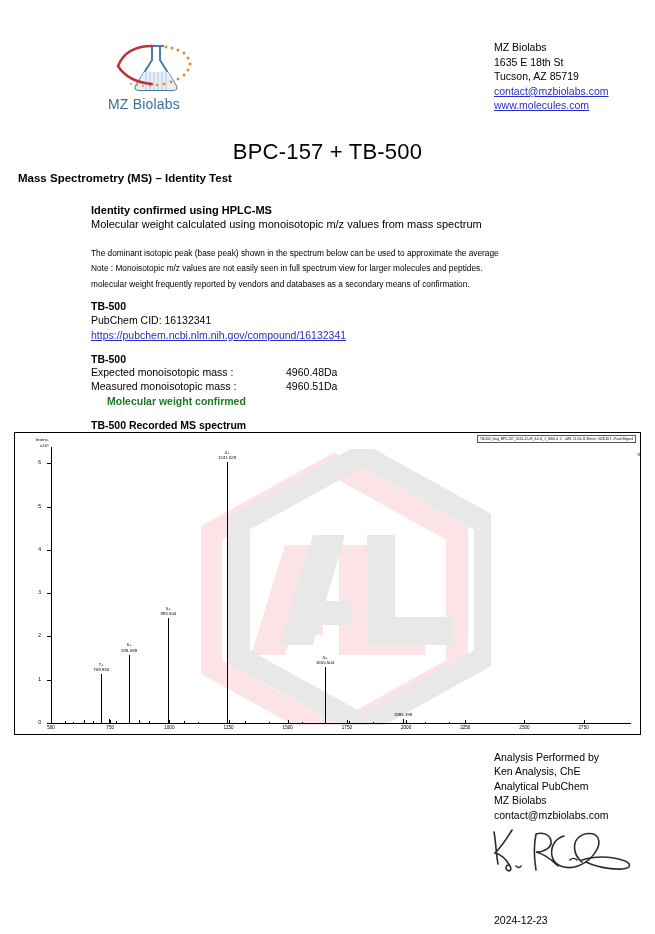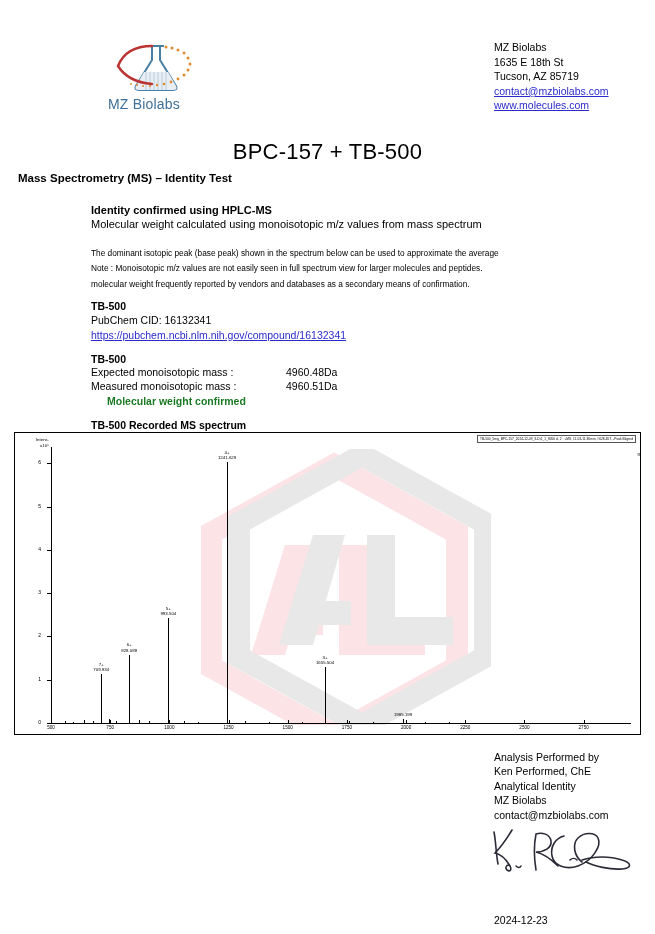--- a/index.html
+++ b/index.html
@@ -497,22 +497,22 @@
           <div class="peak" style="left: 321.959px; height: 2.16406px;"></div>
           <div class="peak" style="left: 374.041px; height: 1.73125px;"></div>
           <div class="peak" style="left: 397.714px; height: 2.16406px;"></div>
           <div class="peak" style="left: 426.122px; height: 1.29844px;"></div>
         </div>
     </div>
   </div>
 
   <div class="footer-block">
     <div>Analysis Performed by</div>
-    <div>Ken Performed, ChE</div>
-    <div>Analytical Identity</div>
+    <div>Ken Analysis, ChE</div>
+    <div>Analytical PubChem</div>
     <div>MZ Biolabs</div>
     <div>contact@mzbiolabs.com</div>
   </div>
 
   <div class="signature">
     <svg width="160" height="52" viewBox="0 0 160 52" xmlns="http://www.w3.org/2000/svg">
       <g fill="none" stroke="#2b2b38" stroke-width="1.6" stroke-linecap="round">
         <path d="M8 6 C10 16 10 28 12 38"></path>
         <path d="M26 4 C20 14 14 22 9 27 C14 28 20 33 24 40 C26 44 24 46 21 44 C19 42 20 39 23 39"></path>
         <path d="M30 40 C32 42 34 42 35 40"></path>

